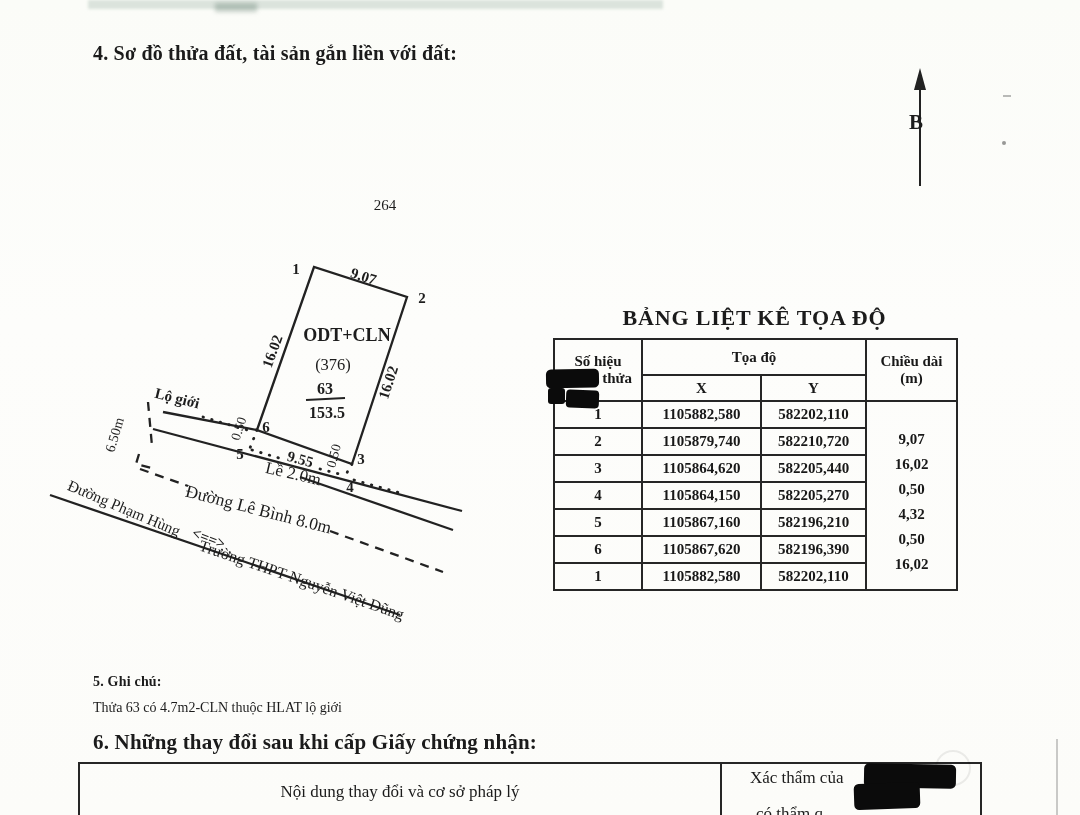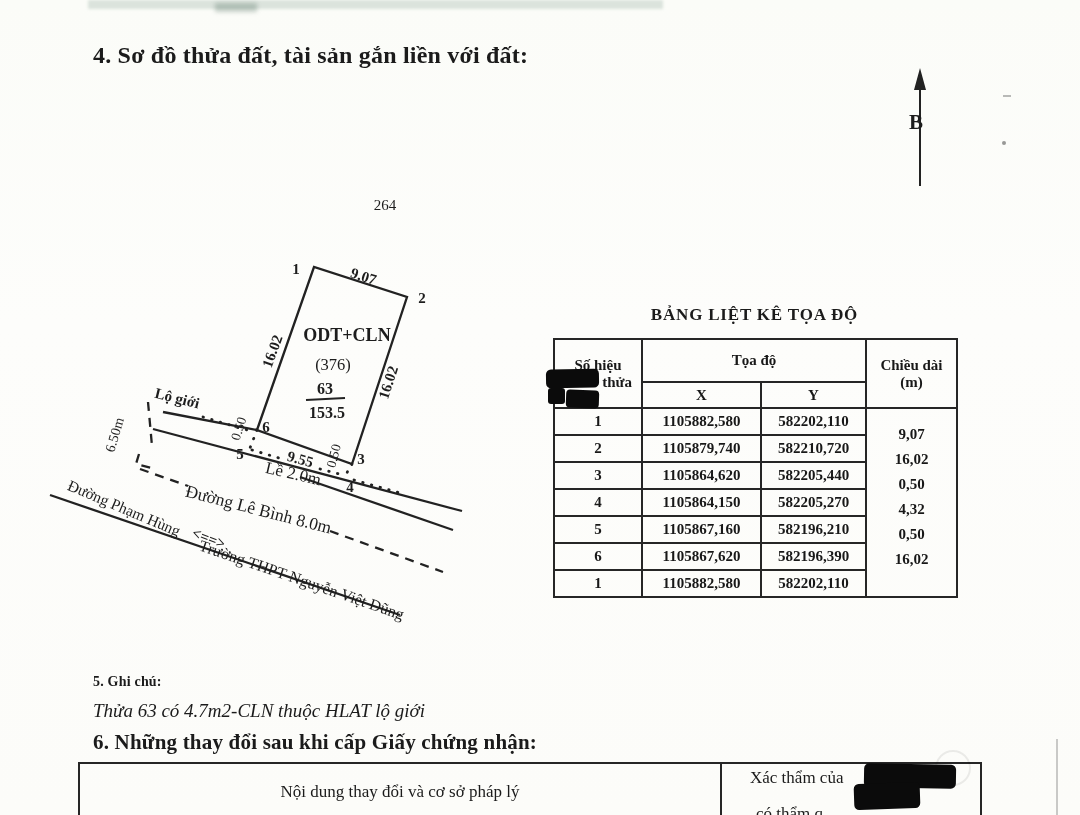--- a/index.html
+++ b/index.html
@@ -8,34 +8,34 @@
     background:linear-gradient(180deg,#fbfcf8 0%,#fdfdfb 40%,#fcfcf9 100%);
     font-family:"Liberation Serif","DejaVu Serif",serif;color:#1b1b1b;
   }
   .abs{position:absolute;}
   svg text{font-family:"Liberation Serif","DejaVu Serif",serif;fill:#1d1d1d;}
   svg .solid{stroke:#222;stroke-width:2.3;fill:none;}
   svg .thin{stroke:#222;stroke-width:2;fill:none;}
   svg .dot{stroke:#222;stroke-width:2.8;fill:none;stroke-dasharray:.5 8.5;stroke-linecap:round;}
   svg .dash{stroke:#222;stroke-width:2.3;fill:none;stroke-dasharray:9 7;}
   svg .b{font-weight:bold;}
-  .h-main{font-size:24px;font-weight:bold;letter-spacing:.2px;}
+  .h-main{font-size:20px;font-weight:bold;letter-spacing:.2px;}
   .redact{position:absolute;background:#0b0b0b;z-index:6;}
   
   #coord-title{left:553px;top:305px;width:403px;text-align:center;font-weight:bold;
-    font-size:17px;letter-spacing:.8px;z-index:3;}
+    font-size:22px;letter-spacing:.8px;z-index:3;}
   #coord-table{position:absolute;left:553px;top:338px;z-index:3;border-collapse:collapse;table-layout:fixed;}
   #coord-table td,#coord-table th{border:2px solid #262626;font-size:15px;font-weight:600;
     text-align:center;vertical-align:middle;padding:0;color:#181818;}
-  #coord-table .hr1{height:43px;margin-top:12px;}
+  #coord-table .hr1{height:36px;margin-top:12px;}
   #coord-table .hr2{height:26px;}
   #coord-table .dr td{height:25px;}
   #coord-table td.len-cell{vertical-align:top;}
   .len-val{height:25px;line-height:25px;text-align:center;font-size:15px;font-weight:600;}
-  .len-first{margin-top:13px;}
+  .len-first{margin-top:25px;}
   #no-line2{text-align:right;padding-right:9px;}
   
   #changes-table{left:78px;top:762px;width:900px;height:56px;border:2px solid #262626;
     z-index:3;display:flex;}
   #changes-left{width:640px;border-right:2px solid #262626;display:flex;align-items:center;
     justify-content:center;font-size:17px;}
   #changes-right{flex:1;position:relative;font-size:17px;}
   .cr-line{position:absolute;white-space:nowrap;}
   
   .ghost{position:absolute;z-index:5;pointer-events:none;}
@@ -179,21 +179,21 @@
         <td>582202,110</td>
       </tr>
     </tbody>
   </table>
 
   <div class="redact" style="left:546px;top:369px;width:53px;height:19px;border-radius:5px;transform:rotate(-1deg);"></div>
   <div class="redact" style="left:548px;top:388px;width:17px;height:16px;border-radius:3px;"></div>
   <div class="redact" style="left:566px;top:390px;width:33px;height:18px;border-radius:4px;transform:rotate(2deg);"></div>
 
   <div class="abs h-main" style="left:93px;top:674px;font-size:14px;z-index:2;">5. Ghi chú:</div>
-  <div class="abs" style="left:93px;top:700px;font-size:19px;z-index:2;font-style:italic;">Thửa 63 có 4.7m2-CLN thuộc HLAT lộ giới</div>
+  <div class="abs" style="left:93px;top:700px;font-size:14px;z-index:2;">Thửa 63 có 4.7m2-CLN thuộc HLAT lộ giới</div>
 
   <div class="abs h-main" style="left:93px;top:730px;font-size:21px;z-index:2;">6. Những thay đổi sau khi cấp Giấy chứng nhận:</div>
 
   <div class="abs" id="changes-table">
     <div id="changes-left">Nội dung thay đổi và cơ sở pháp lý</div>
     <div id="changes-right">
       <span class="cr-line" style="left:28px;top:4px;">Xác thẩm của</span>
       <span class="cr-line" style="left:34px;top:40px;">có thẩm q</span>
     </div>
   </div>

